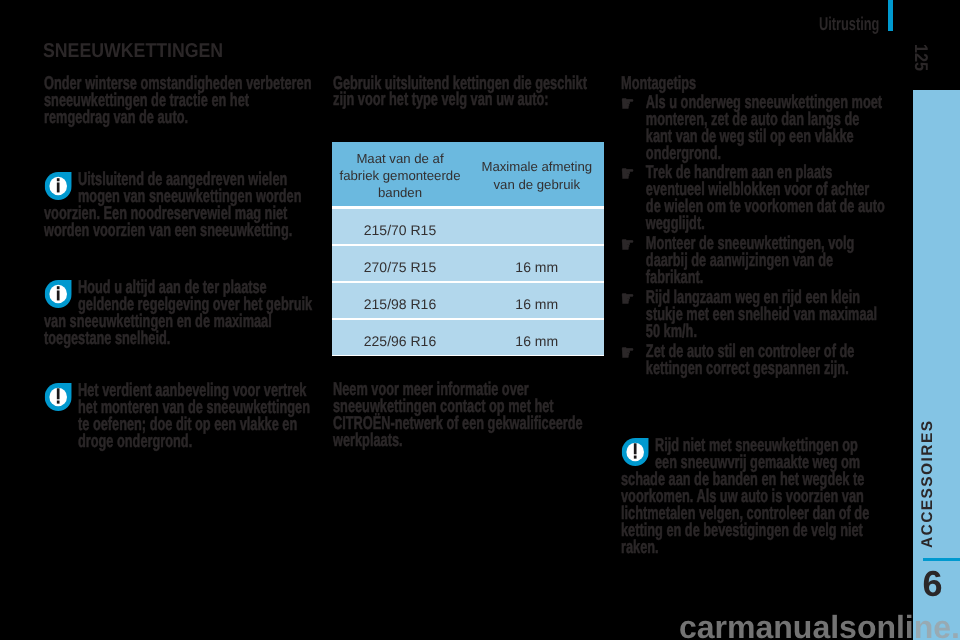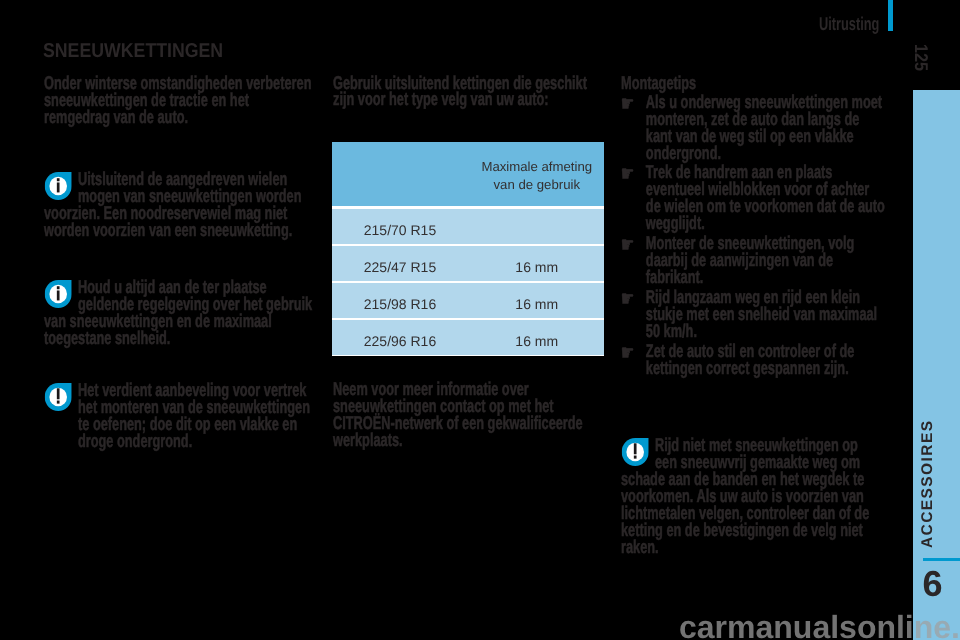--- a/index.html
+++ b/index.html
@@ -133,27 +133,28 @@
     </span>
     <p class="body">Het verdient aanbeveling voor vertrek het monteren van de sneeuwkettingen te oefenen; doe dit op een vlakke en droge ondergrond.</p>
   </div>
 
   <div class="col c2" style="top:74.5px;">
     <p class="t">Gebruik uitsluitend kettingen die geschikt zijn voor het type velg van uw auto:</p>
   </div>
 
   <div class="tbl">
     <div class="hd">
+      <div class="cell col-a">Maat van de af fabriek gemonteerde banden</div>
       <div class="cell col-b">Maximale afmeting van de gebruik</div>
     </div>
     <div class="row" style="top:67px;">
       <div class="cell rc col-a">215/70 R15</div>
     </div>
     <div class="row" style="top:104px;">
-      <div class="cell rc col-a">225/47 R15</div>
+      <div class="cell rc col-a">270/75 R15</div>
       <div class="cell rc col-b">16 mm</div>
     </div>
     <div class="row" style="top:141px;">
       <div class="cell rc col-a">215/98 R16</div>
       <div class="cell rc col-b">16 mm</div>
     </div>
     <div class="row" style="top:178px;">
       <div class="cell rc col-a">225/96 R16</div>
       <div class="cell rc col-b">16 mm</div>
     </div>

